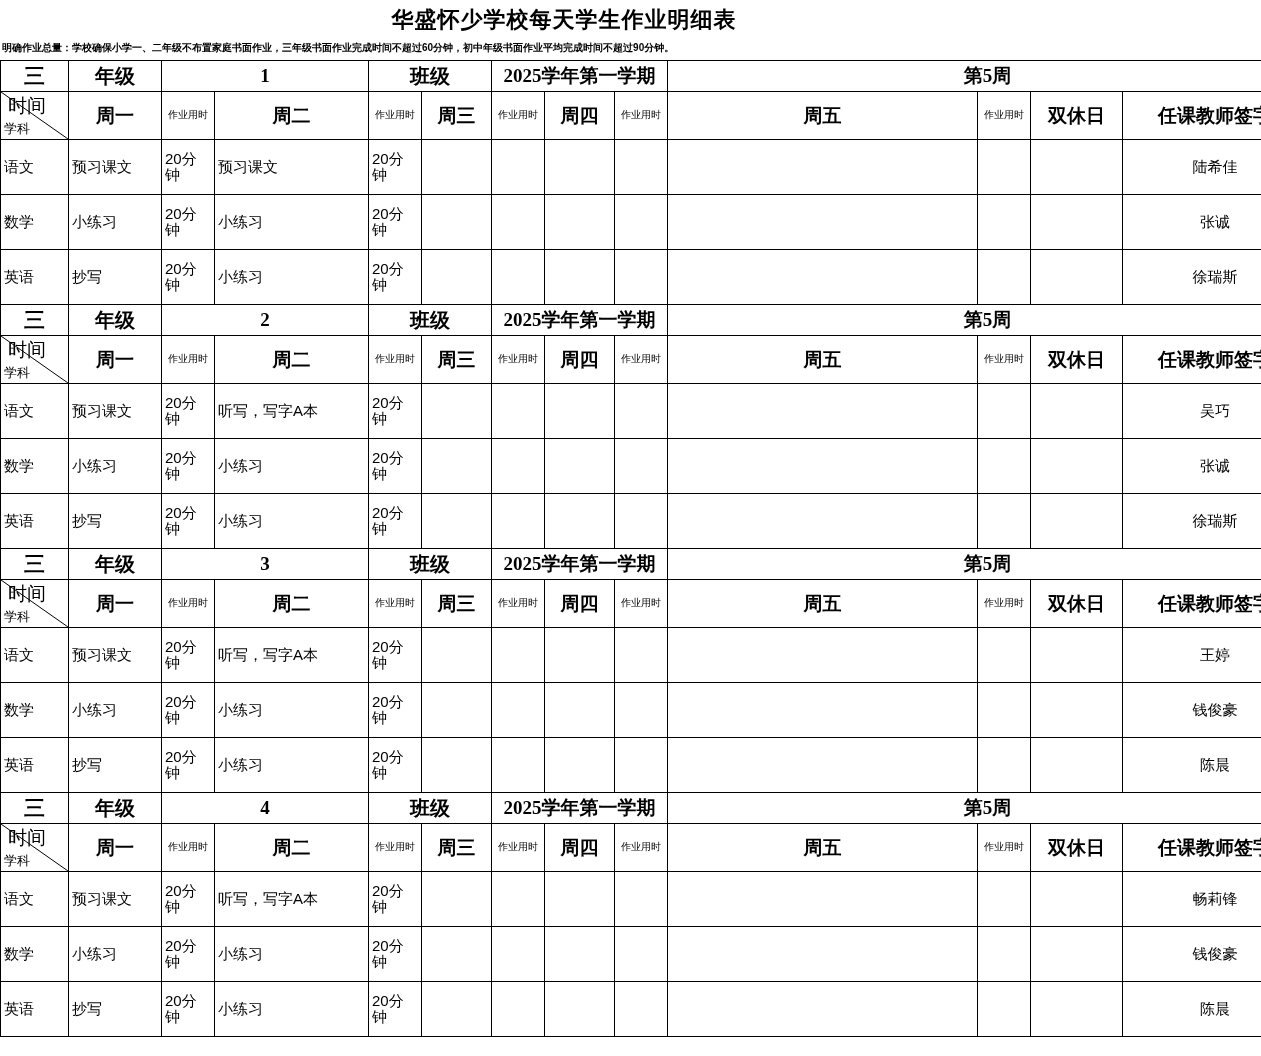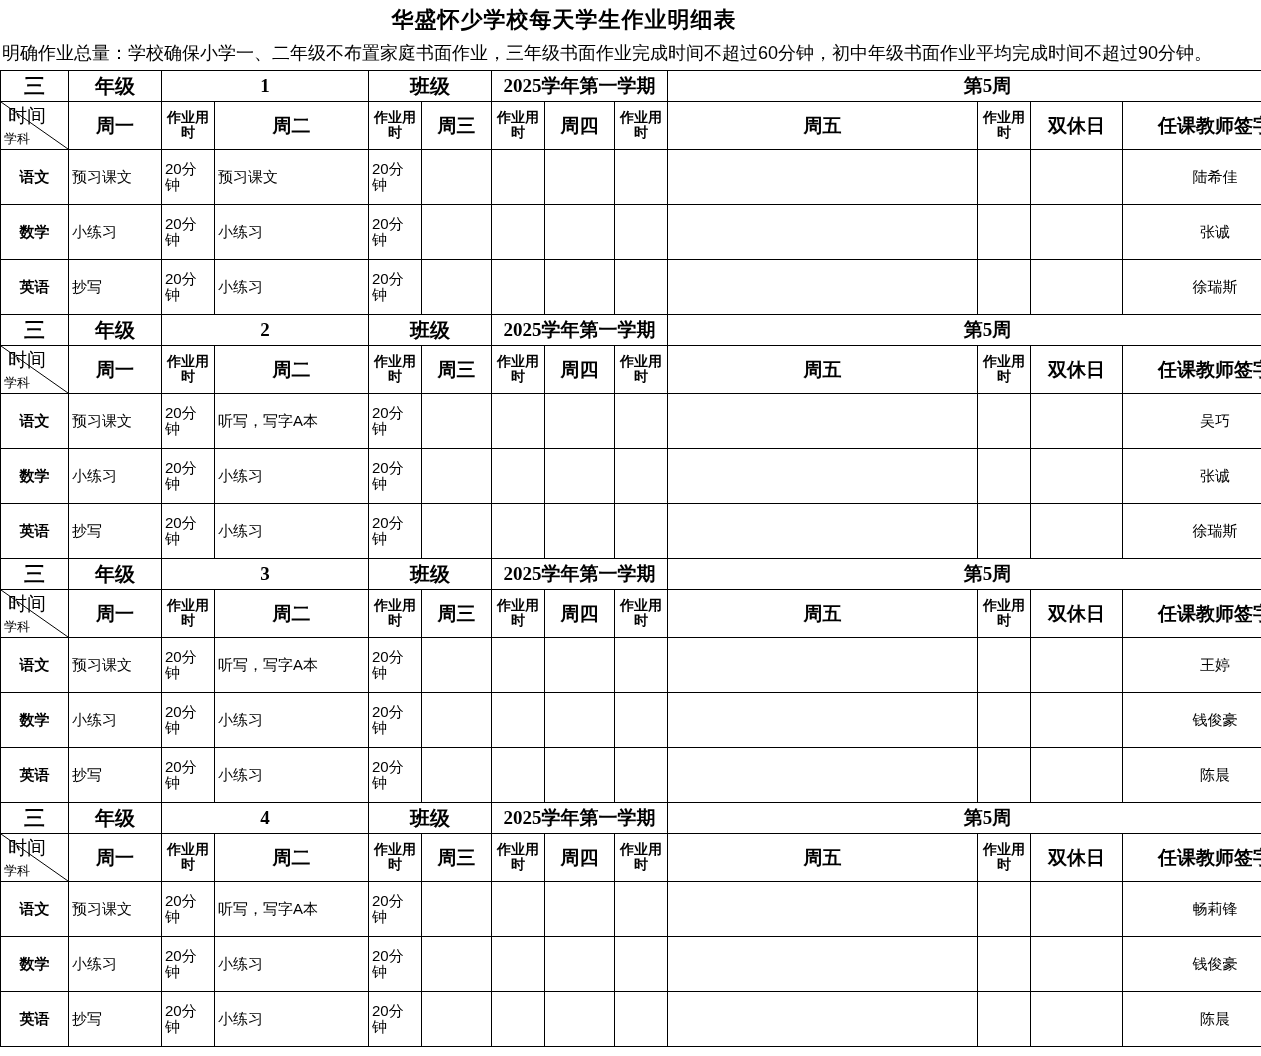--- a/index.html
+++ b/index.html
@@ -18,24 +18,25 @@
   }
   .doc-title {
     text-align: center;
     font-weight: bold;
     font-size: 22px;
     font-family: "Liberation Sans", "DejaVu Sans", sans-serif;
     padding: 5px 0 6px 0;
     letter-spacing: 1px;
   }
   .doc-note {
-    font-size: 18px;
+    font-size: 10px;
     font-family: "Liberation Sans", "DejaVu Sans", sans-serif;
     padding: 0 0 5px 2px;
     white-space: nowrap;
+    font-weight: bold;
   }
   table.sheet {
     border-collapse: collapse;
     width: 1261px;
     table-layout: fixed;
   }
   table.sheet td {
     border: 1px solid #000000;
     padding: 0 3px;
     vertical-align: middle;
@@ -53,23 +54,23 @@
   tr.band td.label-cell { font-size: 20px; margin-top: 27px; }
 
   
   tr.hdr td {
     height: 47px;
     text-align: center;
     font-weight: bold;
     font-size: 19px;
   }
   tr.hdr td.small-hdr {
-    font-size: 14px;
+    font-size: 10px;
     line-height: 1.05;
-    font-weight: bold;
+    font-weight: normal;
   }
   td.corner {
     position: relative;
     padding: 0;
   }
   td.corner .diag {
     position: absolute;
     inset: 0;
     width: 100%;
     height: 100%;
@@ -88,22 +89,21 @@
     font-size: 13px;
     font-weight: normal;
     text-align: right;
   }
 
   
   tr.subj td {
     height: 54px;
   }
   td.subject {
-    text-align: center;
-    font-weight: bold;
+    font-weight: normal;
     font-size: 21px;
   }
   td.task {
     text-align: left;
     font-size: 15px;
     font-family: "Liberation Sans", "DejaVu Sans", sans-serif;
   }
   td.dur {
     text-align: left;
     font-size: 14px;

